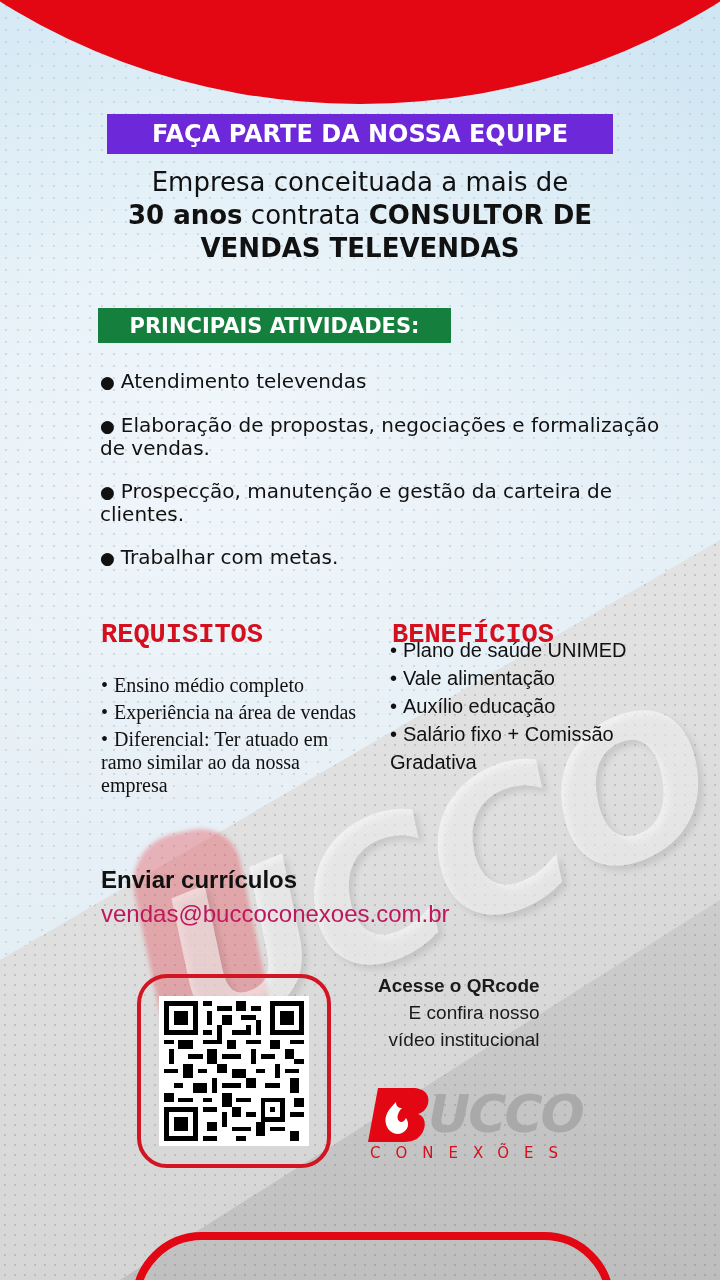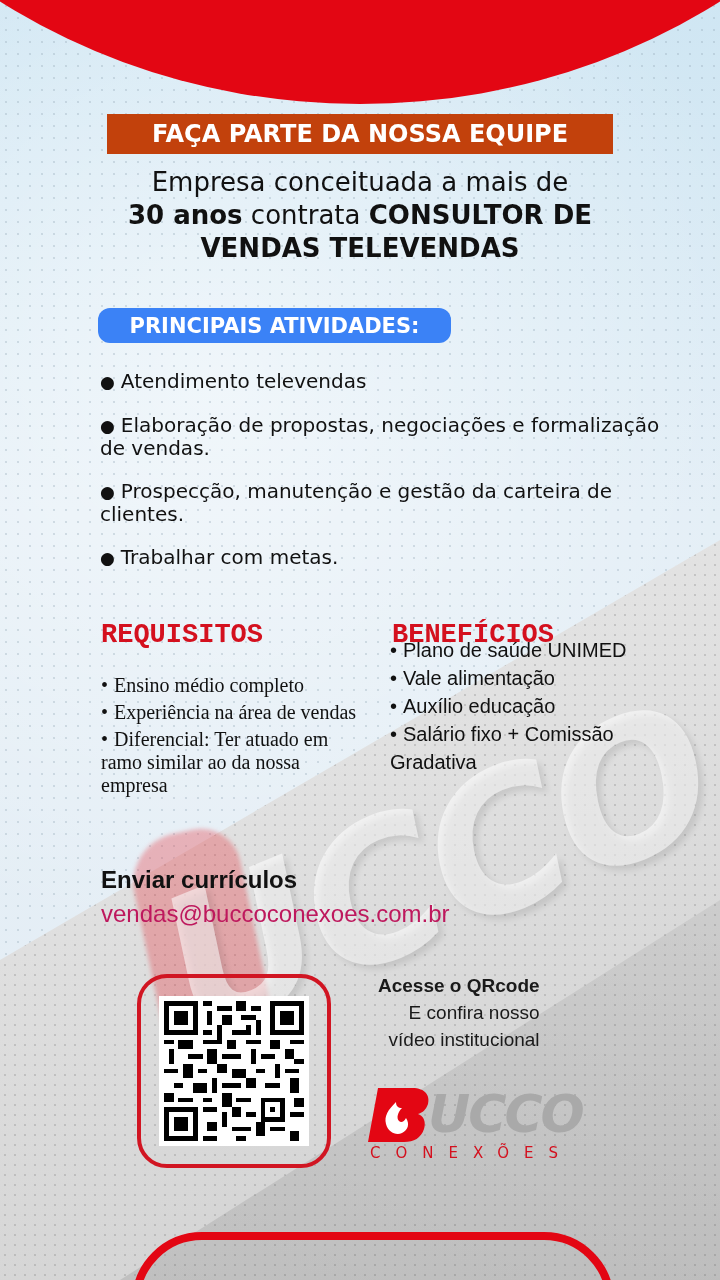--- a/index.html
+++ b/index.html
@@ -70,41 +70,41 @@
     left: 132px; top: 1232px;
     width: 482px; height: 140px;
     border: 8px solid #e30613;
     border-radius: 70px;
   }
   .content { position: absolute; inset: 0; z-index: 5; }
 
   .hero-badge {
     position: absolute; left: 107px; top: 114px;
     width: 506px; height: 40px;
-    background: #c2410c; color: #fff;
+    background: #6d28d9; color: #fff;
     font-family: "DejaVu Sans", sans-serif;
     font-weight: bold; font-size: 24px;
     display: flex; align-items: center; justify-content: center;
     letter-spacing: 0px;
   }
   .hero-text {
     position: absolute; left: 60px; top: 166px; width: 600px;
     text-align: center;
     font-family: "DejaVu Sans", sans-serif;
     font-size: 26px; line-height: 33px; color: #111;
   }
   .hero-text b { font-weight: bold; }
 
   .section-badge {
     position: absolute; left: 98px; top: 308px;
     width: 353px; height: 35px;
-    background: #3b82f6; color: #fff;
+    background: #15803d; color: #fff;
     font-family: "DejaVu Sans", sans-serif;
     font-weight: bold; font-size: 21px;
-    display: flex; align-items: center; justify-content: center; border-radius: 12px;
+    display: flex; align-items: center; justify-content: center;
   }
   .activities {
     position: absolute; left: 100px; top: 370px; width: 560px;
     font-family: "DejaVu Sans", sans-serif;
     font-size: 20px; line-height: 22px; color: #111;
     list-style: none;
   }
   .activities li { margin-bottom: 21px; }
   .activities li::before { content: "\25CF"; margin-right: 6px; font-size: 17px; }
 

